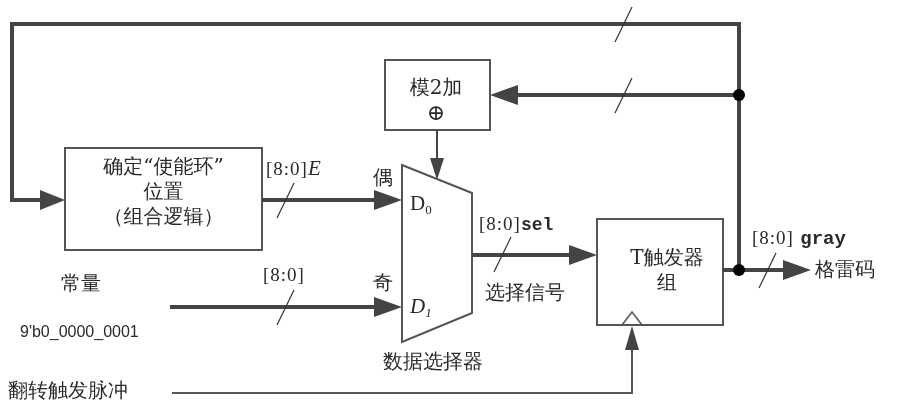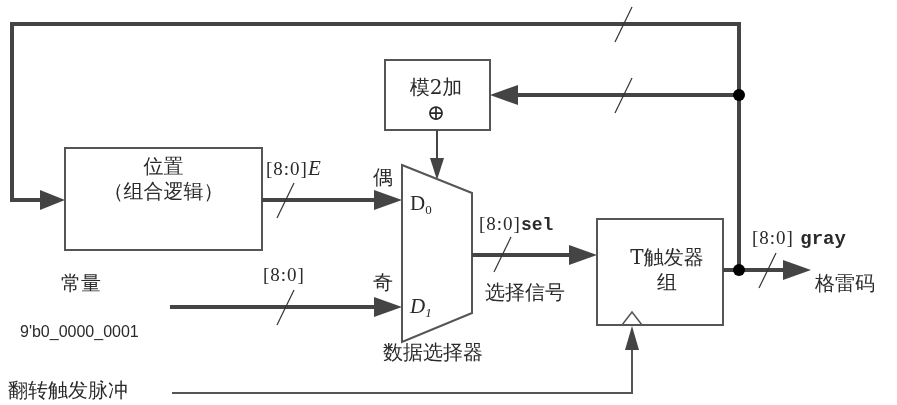--- a/index.html
+++ b/index.html
@@ -61,36 +61,37 @@
   <line x1="759" y1="288" x2="776" y2="253" stroke="#333" stroke-width="1.2"></line>
 
   <circle cx="739" cy="95" r="6" fill="#000"></circle>
   <circle cx="739" cy="270" r="6" fill="#000"></circle>
 
   <polyline points="172,393 632,393 632,350" fill="none" stroke="#555" stroke-width="2"></polyline>
   <polygon points="625,350 632,326 639,350" fill="#444"></polygon>
 </svg>
 
 <div class="boxtext" style="left:65px; top:154px; width:197px;">
+  <div>确定“使能环”</div>
   <div>位置</div>
   <div>（组合逻辑）</div>
 </div>
 
 <div class="boxtext" style="left:385px; top:67px; width:102px;margin-top:8px;">
   <div>模2加</div>
   <div style="font-size:22px;">⊕</div>
 </div>
 
 <div class="lbl" style="left:410px; top:193px; font-family:'Liberation Serif',serif; font-size:21px;">
   <span>D</span><sub>0</sub>
 </div>
 <div class="lbl" style="left:410px; top:296px; font-family:'Liberation Serif',serif; font-size:21px;font-style:italic;">
   <span>D</span><sub>1</sub>
 </div>
-<div class="lbl" style="left:383px; top:342px;">数据选择器</div>
+<div class="lbl" style="left:383px; top:351px;">数据选择器</div>
 
 <div class="boxtext" style="left:597px; top:245px; width:140px;">
   <div>T触发器</div>
   <div>组</div>
 </div>
 
 <div class="lbl" style="left:266px; top:158px;">
   <span class="bus">[8:0]</span><span class="ital" style="font-size:21px;">E</span>
 </div>
 <div class="lbl" style="left:373px; top:167px;">偶</div>
@@ -102,15 +103,15 @@
 
 <div class="lbl" style="left:479px; top:213px;">
   <span class="bus">[8:0]</span><span class="mono" style="font-size:18px;">sel</span>
 </div>
 <div class="lbl" style="left:485px; top:282px;text-align:right;">选择信号</div>
 
 <div class="lbl" style="left:752px; top:227px;">
   <span class="bus">[8:0]</span>
   <span class="mono" style="font-size:19px;">gray</span>
 </div>
-<div class="lbl" style="left:815px; top:259px;margin-top:14px;">格雷码</div>
+<div class="lbl" style="left:815px; top:259px;">格雷码</div>
 
 <div class="lbl" style="left:8px; top:380px;">翻转触发脉冲</div>
 
 </body></html>

